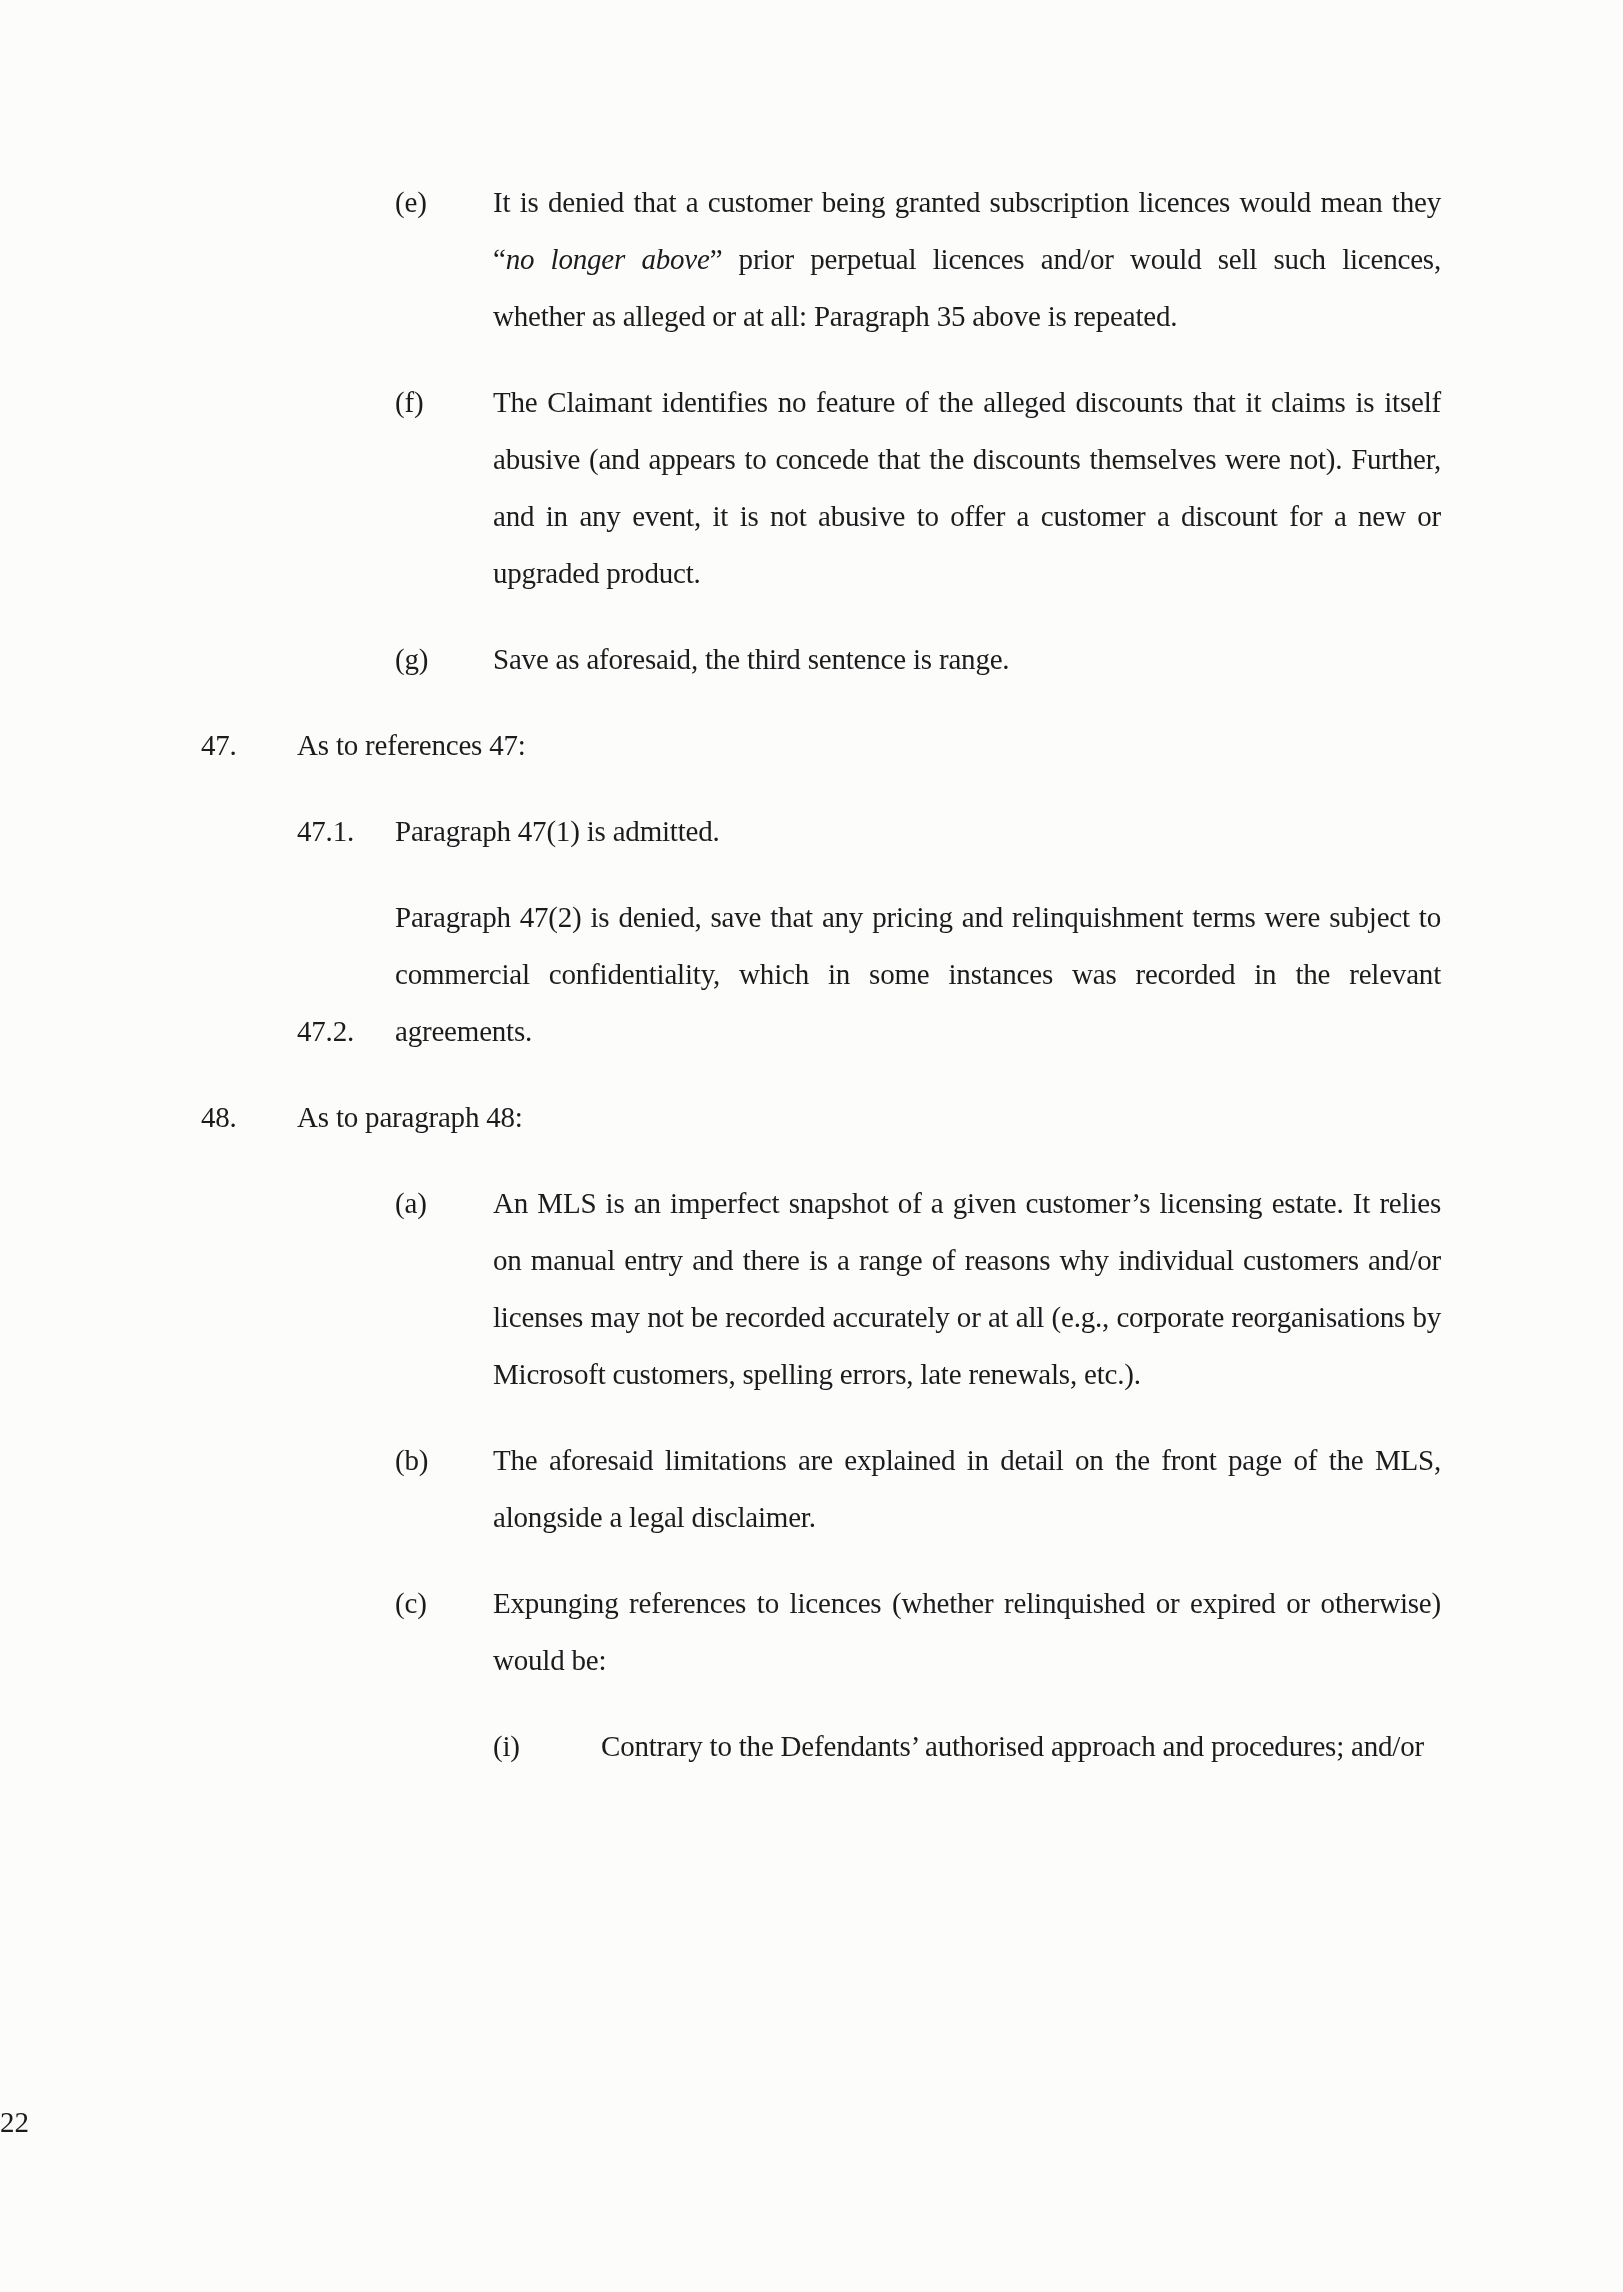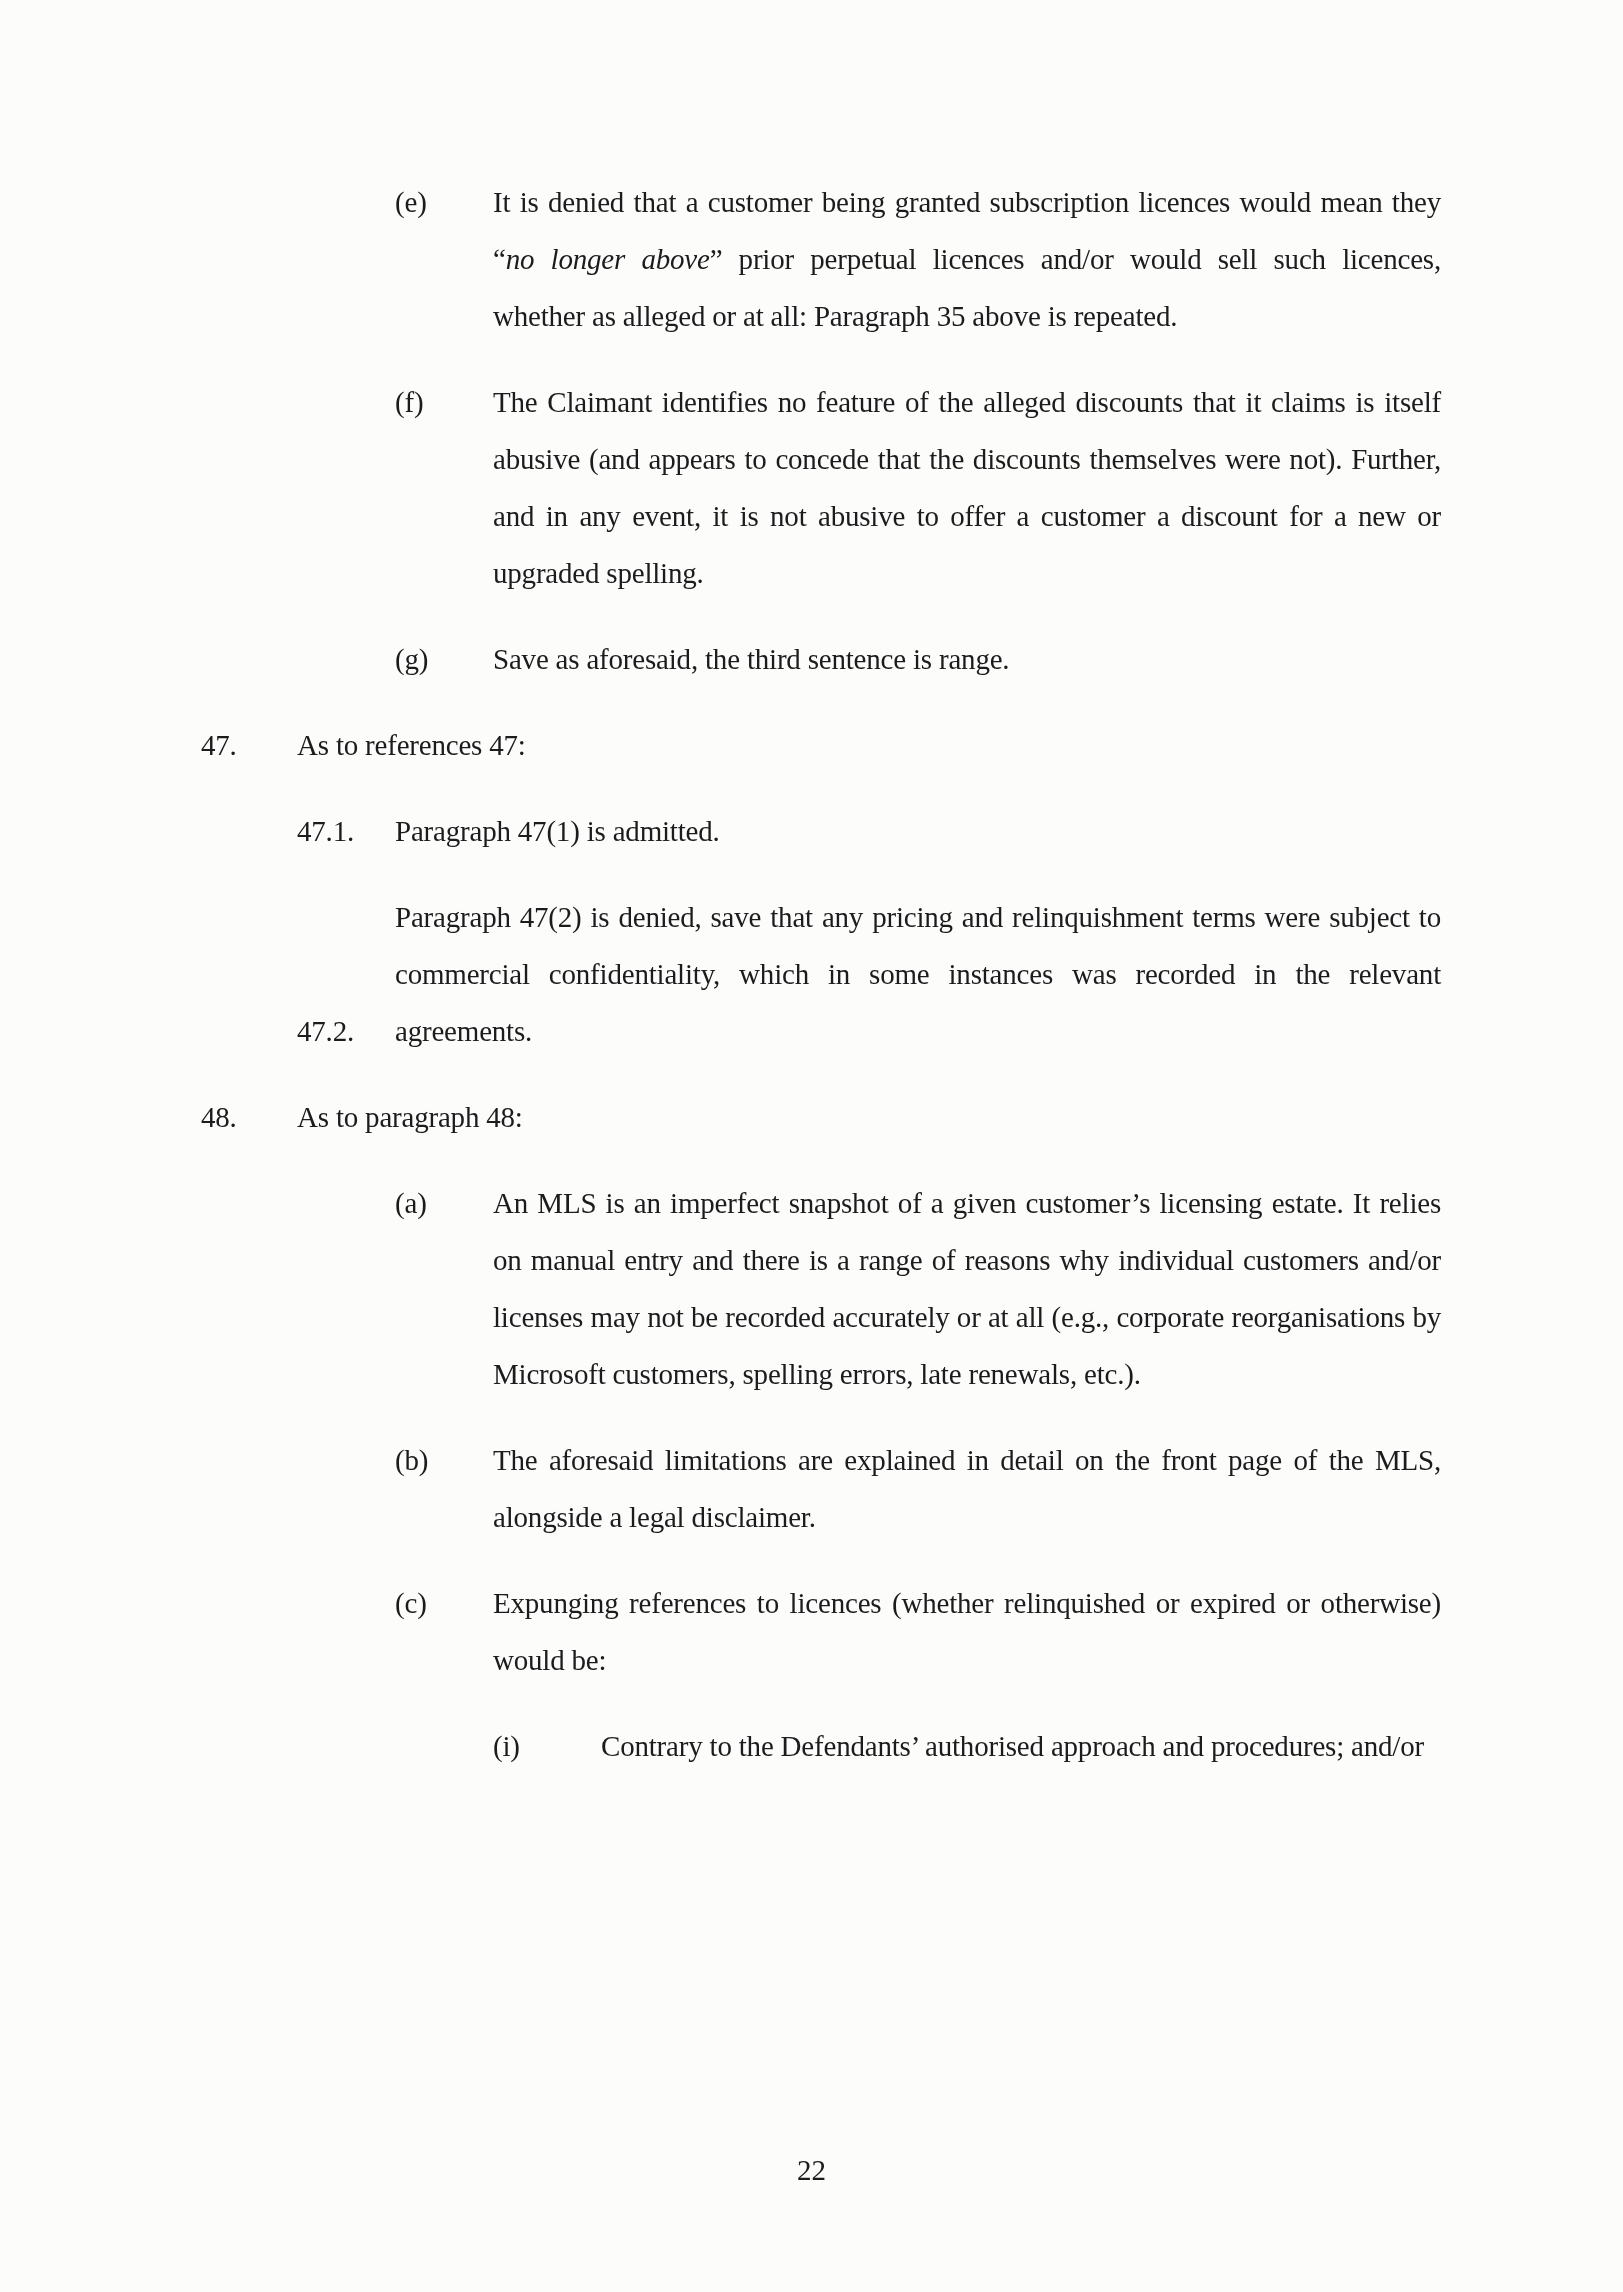--- a/index.html
+++ b/index.html
@@ -45,40 +45,39 @@
   .lv3 { margin-left: 395px; }
   .lv3 .label { width: 98px; }
   .lv4 { margin-left: 493px; }
   .lv4 .label { width: 108px; }
   .body i { font-style: italic; }
   .page-number {
     position: absolute;
     top: 2103px;
     left: 0;
     width: 100%;
-    text-align: center;
+    text-align: left;
     line-height: 39px;
     letter-spacing: 0;
-    margin-top: 48px;
   }
 </style>
 </head>
 <body>
 
 <div class="page">
   <div class="content">
 
     <div class="item lv3">
       <span class="label">(e)</span>
       <div class="body"><span>It is denied that a customer being granted subscription licences would mean they “</span><i>no longer above</i><span>” prior perpetual licences and/or would sell such licences, whether as alleged or at all: Paragraph 35 above is repeated.</span></div>
     </div>
 
     <div class="item lv3">
       <span class="label">(f)</span>
-      <div class="body">The Claimant identifies no feature of the alleged discounts that it claims is itself abusive (and appears to concede that the discounts themselves were not). Further, and in any event, it is not abusive to offer a customer a discount for a new or upgraded spelling.</div>
+      <div class="body">The Claimant identifies no feature of the alleged discounts that it claims is itself abusive (and appears to concede that the discounts themselves were not). Further, and in any event, it is not abusive to offer a customer a discount for a new or upgraded product.</div>
     </div>
 
     <div class="item lv3">
       <span class="label">(g)</span>
       <div class="body">Save as aforesaid, the third sentence is range.</div>
     </div>
 
     <div class="item lv1">
       <span class="label">47.</span>
       <div class="body">As to references 47:</div>

